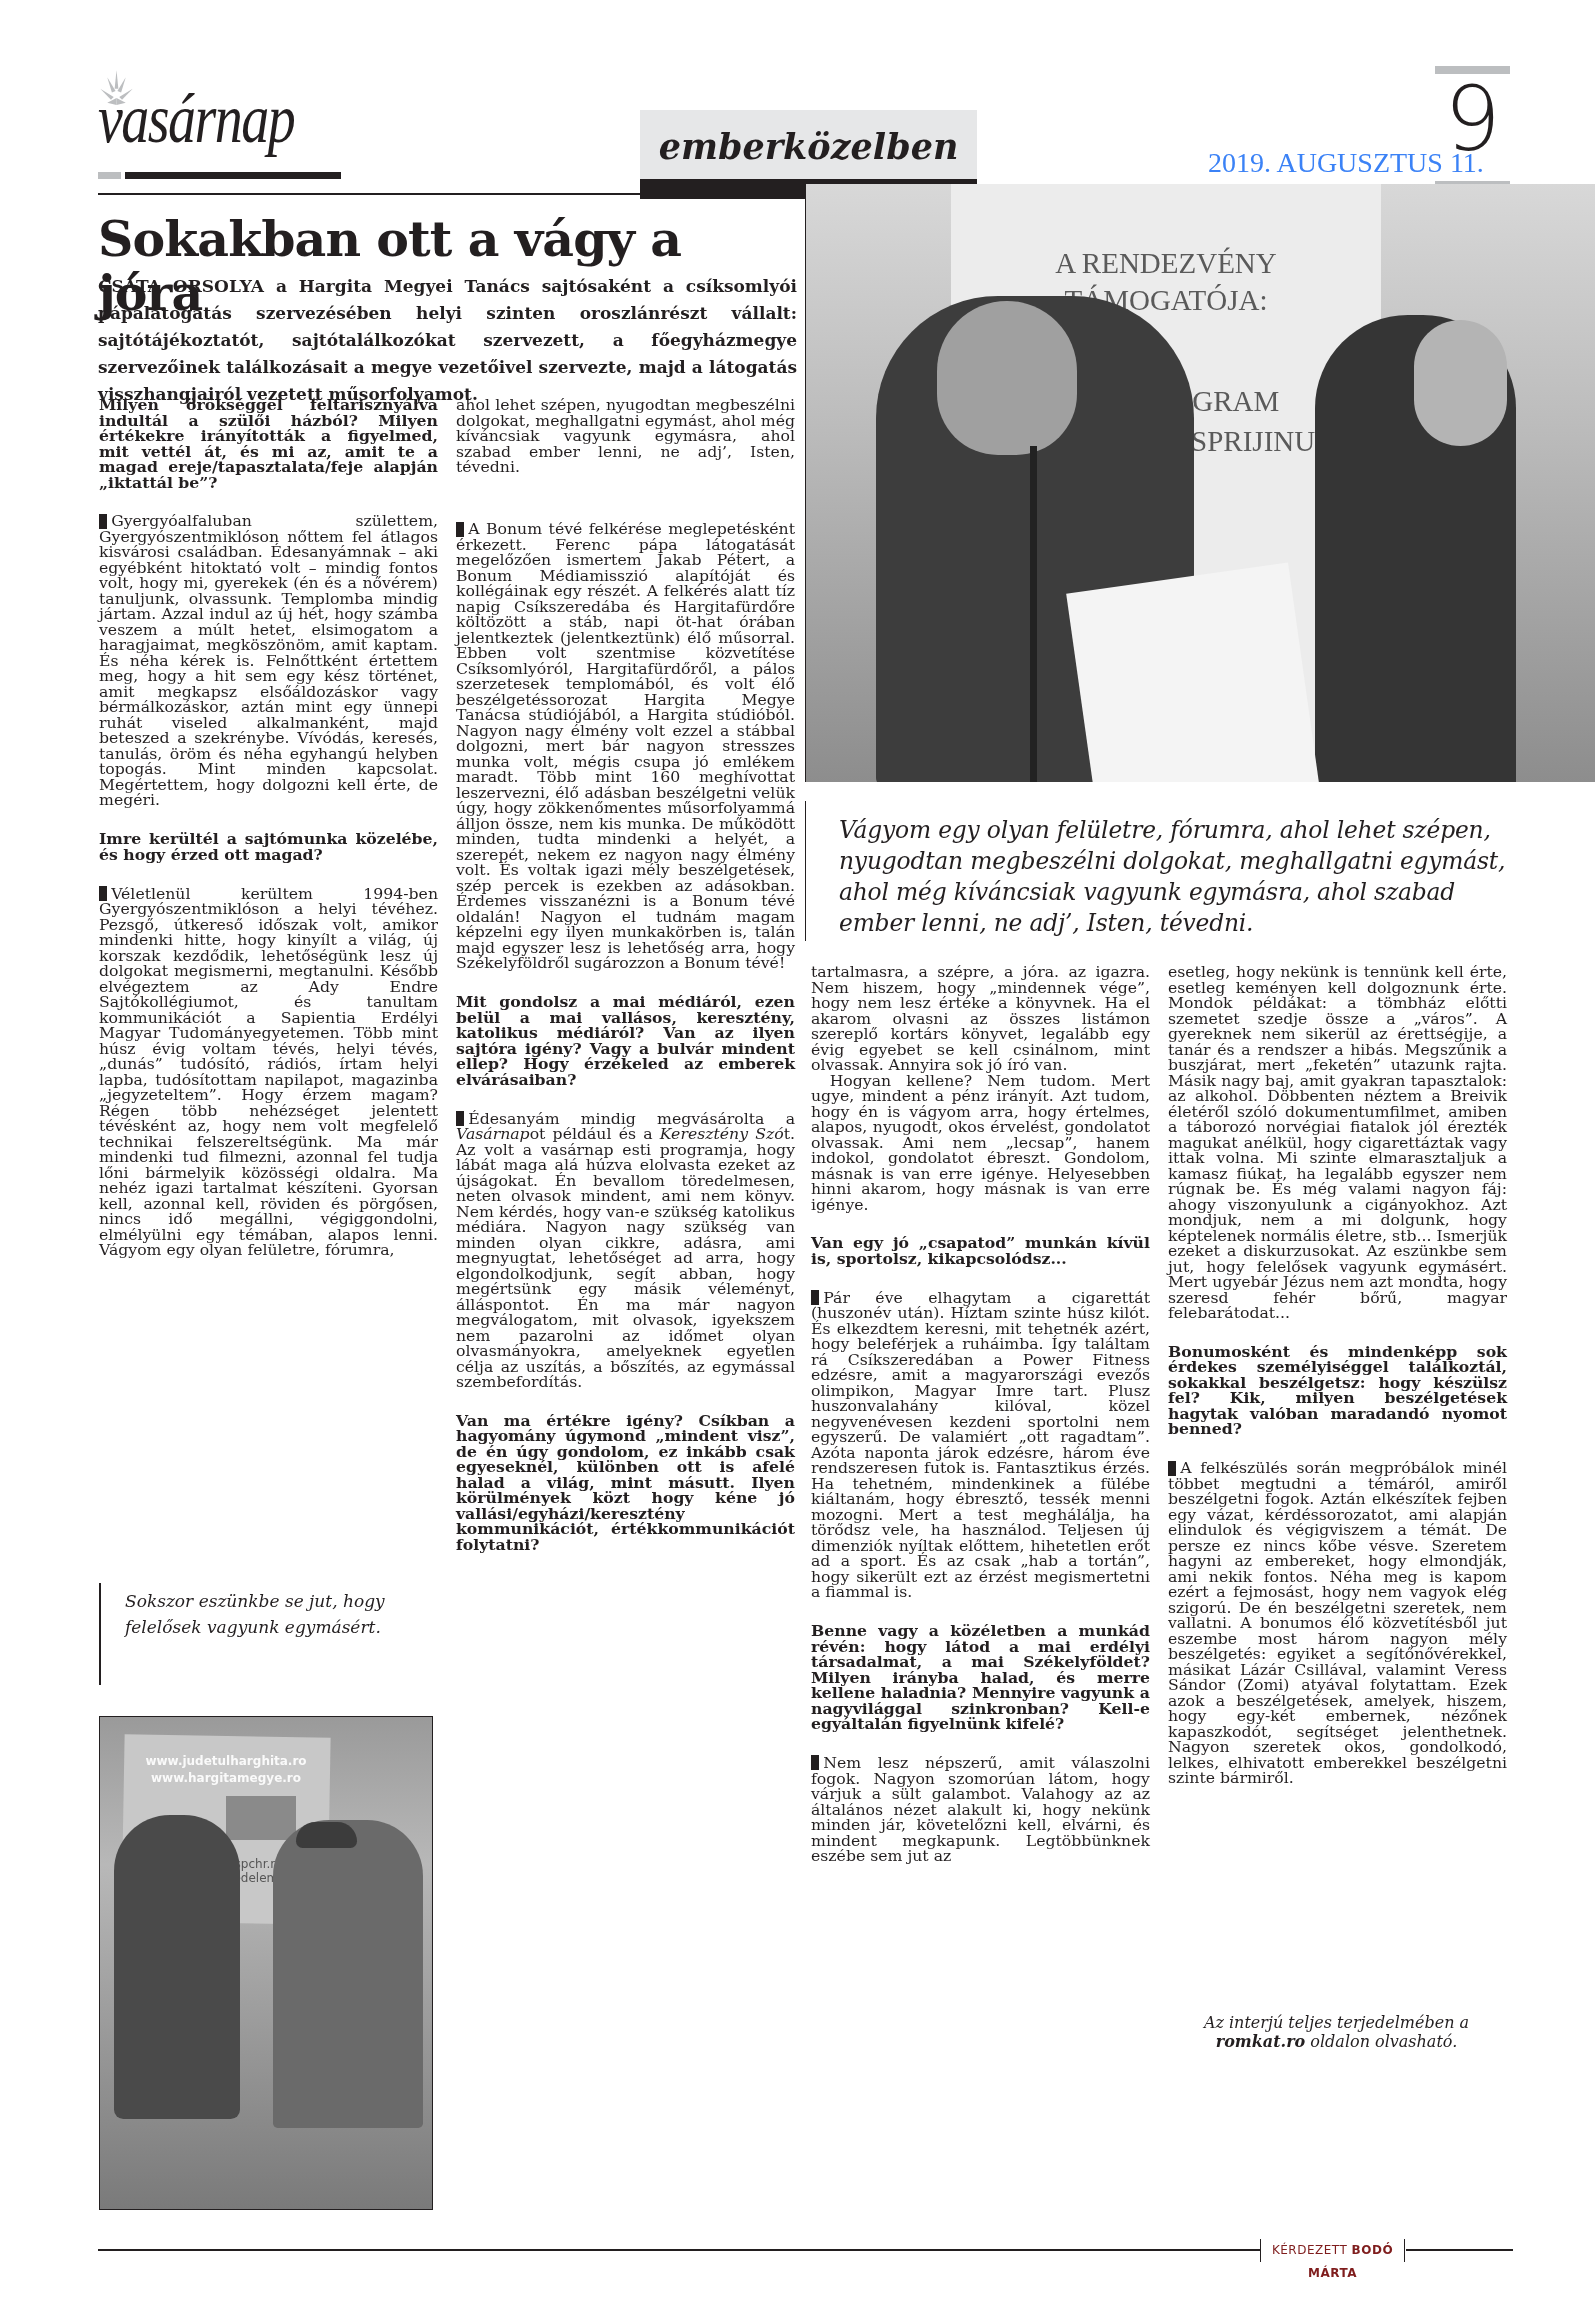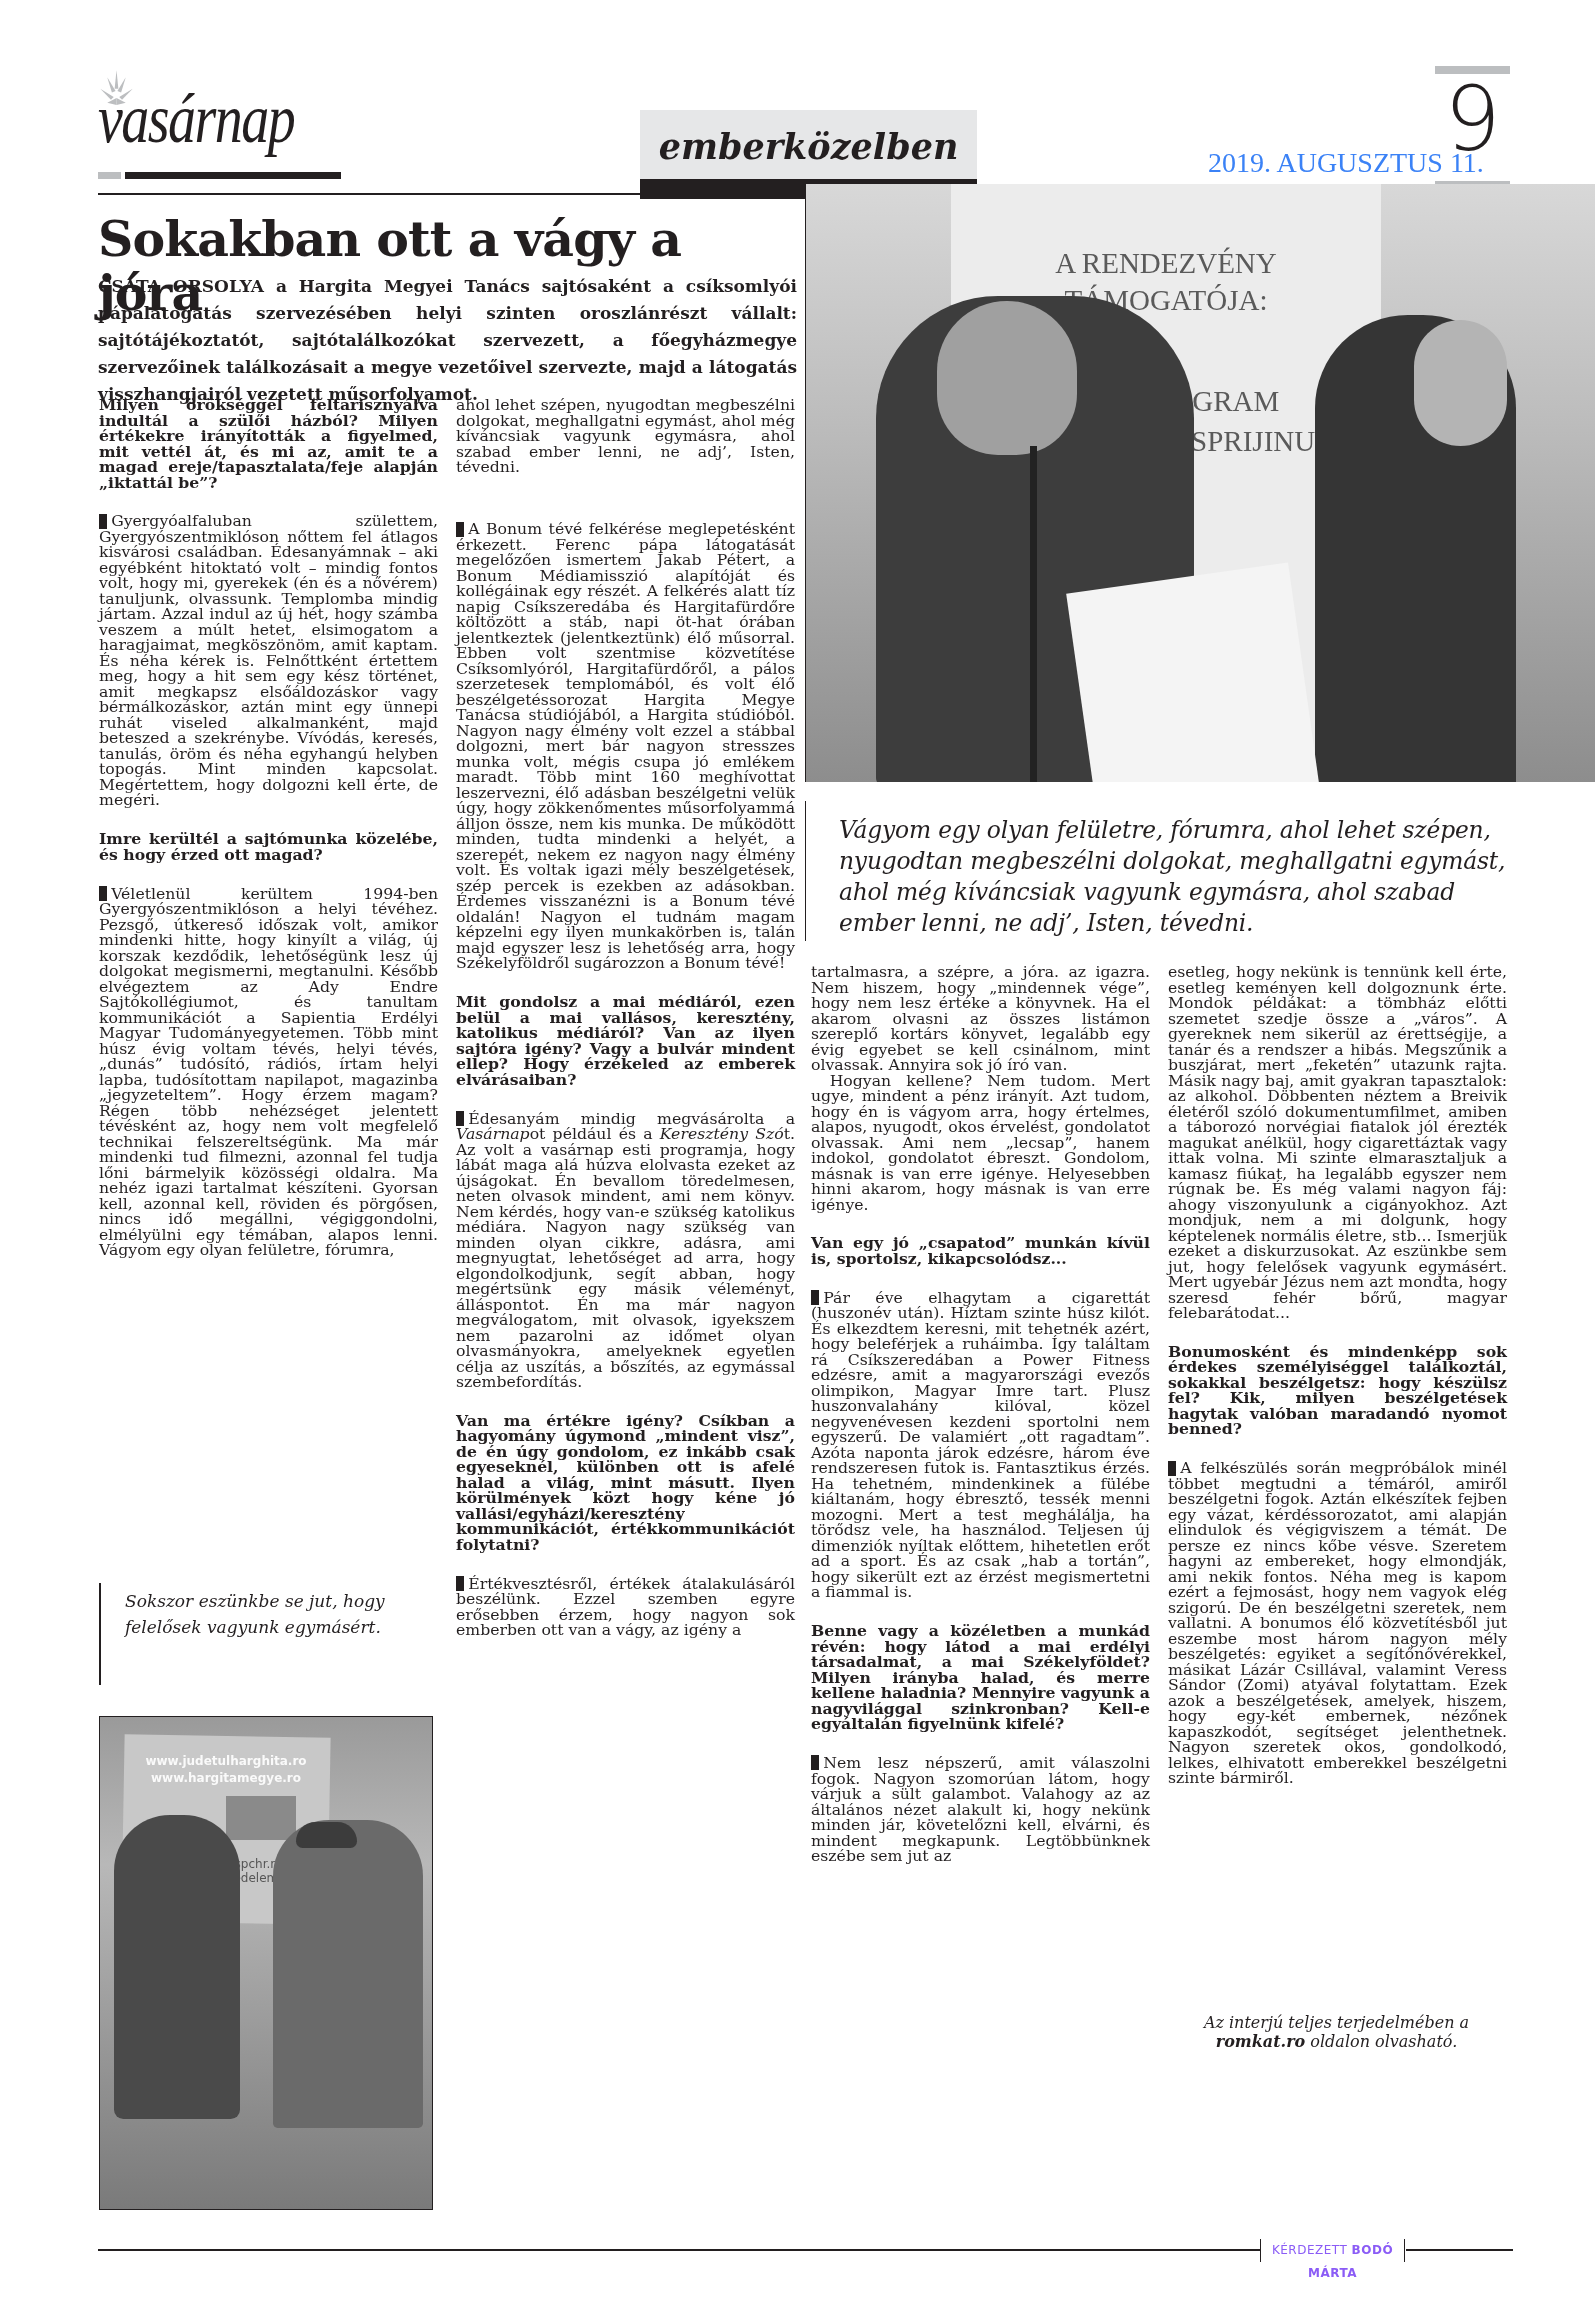--- a/index.html
+++ b/index.html
@@ -54,21 +54,21 @@
   .photo { position: absolute; overflow: hidden; border: 1.9px solid #231f20; background: #9a9a9a; }
   .photo-main { left: 805px; top: 184px; width: 793px; height: 598px; border-width: 0 0 0 1.9px; background: linear-gradient(180deg, #d8d8d8 0%, #bcbcbc 40%, #8d8d8d 100%); }
   .photo-small { left: 99px; top: 1716px; width: 334px; height: 494px; background: linear-gradient(180deg, #9a9a9a 0%, #b8b8b8 30%, #7a7a7a 100%); }
 
   .banner { position: absolute; background: #e4e4e4; }
   .banner-text { position: absolute; text-align: center; font-family: "Liberation Serif", serif; color: #5a5a5a; }
 
   
   .credit-note { position: absolute; left: 1159px; top: 2014px; width: 355px; text-align: center; font-family: "DejaVu Serif", serif; font-style: italic; font-size: 16px; line-height: 18.7px; color: #231f20; }
   .credit-note b { font-weight: bold; }
-  .byline { position: absolute; left: 1260px; top: 2239px; width: 145px; height: 23.4px; border-left: 1.4px solid #231f20; border-right: 1.4px solid #231f20; background: #fff; text-align: center; font-family: "DejaVu Sans", sans-serif; font-size: 12px; line-height: 23.4px; letter-spacing: 0.5px; color: #8b5cf6; }
+  .byline { position: absolute; left: 1260px; top: 2239px; width: 145px; height: 23.4px; border-left: 1.4px solid #231f20; border-right: 1.4px solid #231f20; background: #fff; text-align: center; font-family: "DejaVu Sans", sans-serif; font-size: 12px; line-height: 23.4px; letter-spacing: 0.5px; color: #7f1d1d; }
   .byline b { font-weight: bold; }
   .byline-tail { position: absolute; left: 1406px; top: 2249px; width: 107px; height: 2.3px; background: #231f20; }
 </style>
 </head>
 <body>
 
 <div class="masthead">
   <div class="logo">
     <svg class="logo-rays" viewBox="0 0 80 120">
       <g fill="#bcbec0">
@@ -134,21 +134,20 @@
   <div class="gap"></div>
   <div class="gap"></div>
   <p><span class="sq"></span><span>A Bonum tévé felkérése meglepetésként érkezett. Ferenc pápa látogatását megelőzően ismertem Jakab Pétert, a Bonum Médiamisszió alapítóját és kollégáinak egy részét. A felkérés alatt tíz napig Csíkszeredába és Hargitafürdőre költözött a stáb, napi öt-hat órában jelentkeztek (jelentkeztünk) élő műsorral. Ebben volt szentmise közvetítése Csíksomlyóról, Hargitafürdőről, a pálos szerzetesek templomából, és volt élő beszélgetéssorozat Hargita Megye Tanácsa stúdiójából, a Hargita stúdióból. Nagyon nagy élmény volt ezzel a stábbal dolgozni, mert bár nagyon stresszes munka volt, mégis csupa jó emlékem maradt. Több mint 160 meghívottat leszervezni, élő adásban beszélgetni velük úgy, hogy zökkenőmentes műsorfolyammá álljon össze, nem kis munka. De működött minden, tudta mindenki a helyét, a szerepét, nekem ez nagyon nagy élmény volt. És voltak igazi mély beszélgetések, szép percek is ezekben az adásokban. Érdemes visszanézni is a Bonum tévé oldalán! Nagyon el tudnám magam képzelni egy ilyen munkakörben is, talán majd egyszer lesz is lehetőség arra, hogy Székelyföldről sugározzon a Bonum tévé!</span></p>
   <div class="gap"></div>
   <p class="q">Mit gondolsz a mai médiáról, ezen belül a mai vallásos, keresztény, katolikus médiáról? Van az ilyen sajtóra igény? Vagy a bulvár mindent ellep? Hogy érzékeled az emberek elvárásaiban?</p>
   <div class="gap"></div>
   <p><span class="sq"></span><span>Édesanyám mindig megvásárolta a </span><i>Vasárnap</i><span>ot például és a </span><i>Keresztény Szó</i><span>t. Az volt a vasárnap esti programja, hogy lábát maga alá húzva elolvasta ezeket az újságokat. Én bevallom töredelmesen, neten olvasok mindent, ami nem könyv. Nem kérdés, hogy van-e szükség katolikus médiára. Nagyon nagy szükség van minden olyan cikkre, adásra, ami megnyugtat, lehetőséget ad arra, hogy elgondolkodjunk, segít abban, hogy megértsünk egy másik véleményt, álláspontot. Én ma már nagyon megválogatom, mit olvasok, igyekszem nem pazarolni az időmet olyan olvasmányokra, amelyeknek egyetlen célja az uszítás, a bőszítés, az egymással szembefordítás.</span></p>
   <div class="gap"></div>
   <p class="q">Van ma értékre igény? Csíkban a hagyomány úgymond „mindent visz”, de én úgy gondolom, ez inkább csak egyeseknél, különben ott is afelé halad a világ, mint másutt. Ilyen körülmények közt hogy kéne jó vallási/egyházi/keresztény kommunikációt, értékkommunikációt folytatni?</p>
   <div class="gap"></div>
-  <p><span class="sq"></span><span>Értékvesztésről, értékek átalakulásáról beszélünk. Ezzel szemben egyre erősebben érzem, hogy nagyon sok emberben ott van a vágy, az igény a</span></p>
 </div>
 
 <div class="photo photo-main">
   <div class="banner" style="left:145px; top:0; width:430px; height:598px; background:#ececec;"></div>
   <div class="banner-text" style="left:145px; top:63px; width:430px; font-size:29px;">A RENDEZVÉNY</div>
   <div class="banner-text" style="left:145px; top:100px; width:430px; font-size:29px;">TÁMOGATÓJA:</div>
   <div class="banner-text" style="left:224px; top:201px; width:355px; font-size:29px;">PROGRAM</div>
   <div class="banner-text" style="left:224px; top:241px; width:355px; font-size:29px;">IZAT CU SPRIJINUL:</div>
   <div class="banner-text" style="left:322px; top:523px; width:196px; font-size:29px;">M    ERI</div>
   <div class="banner-text" style="left:322px; top:563px; width:150px; font-size:29px;">TALA</div>

